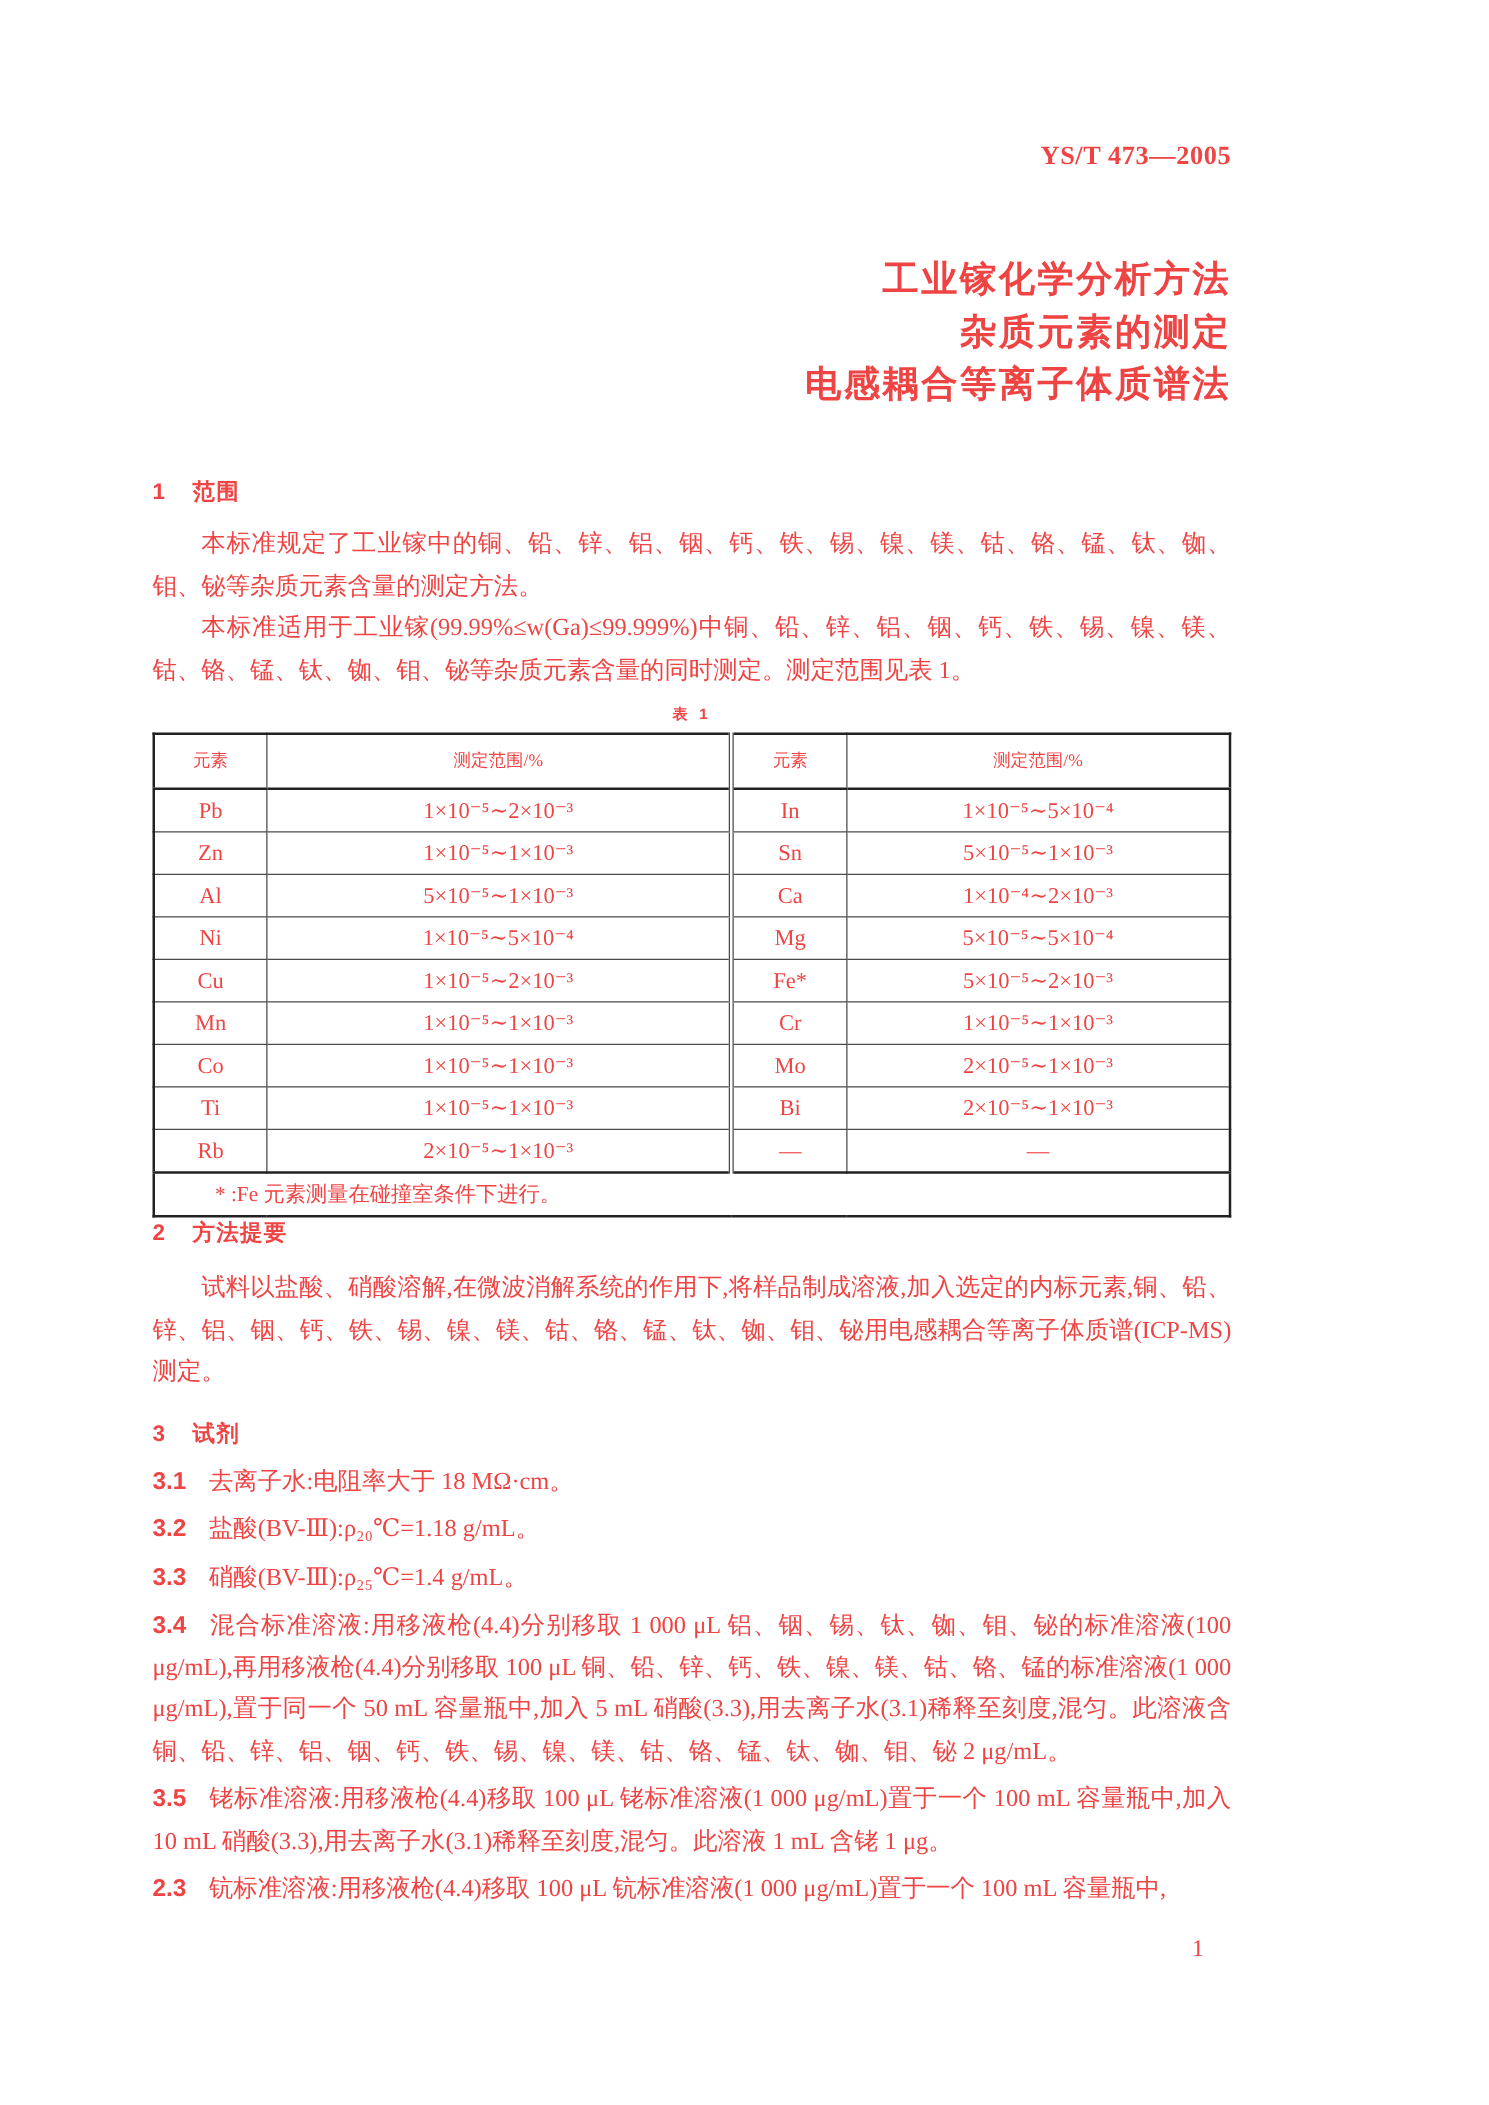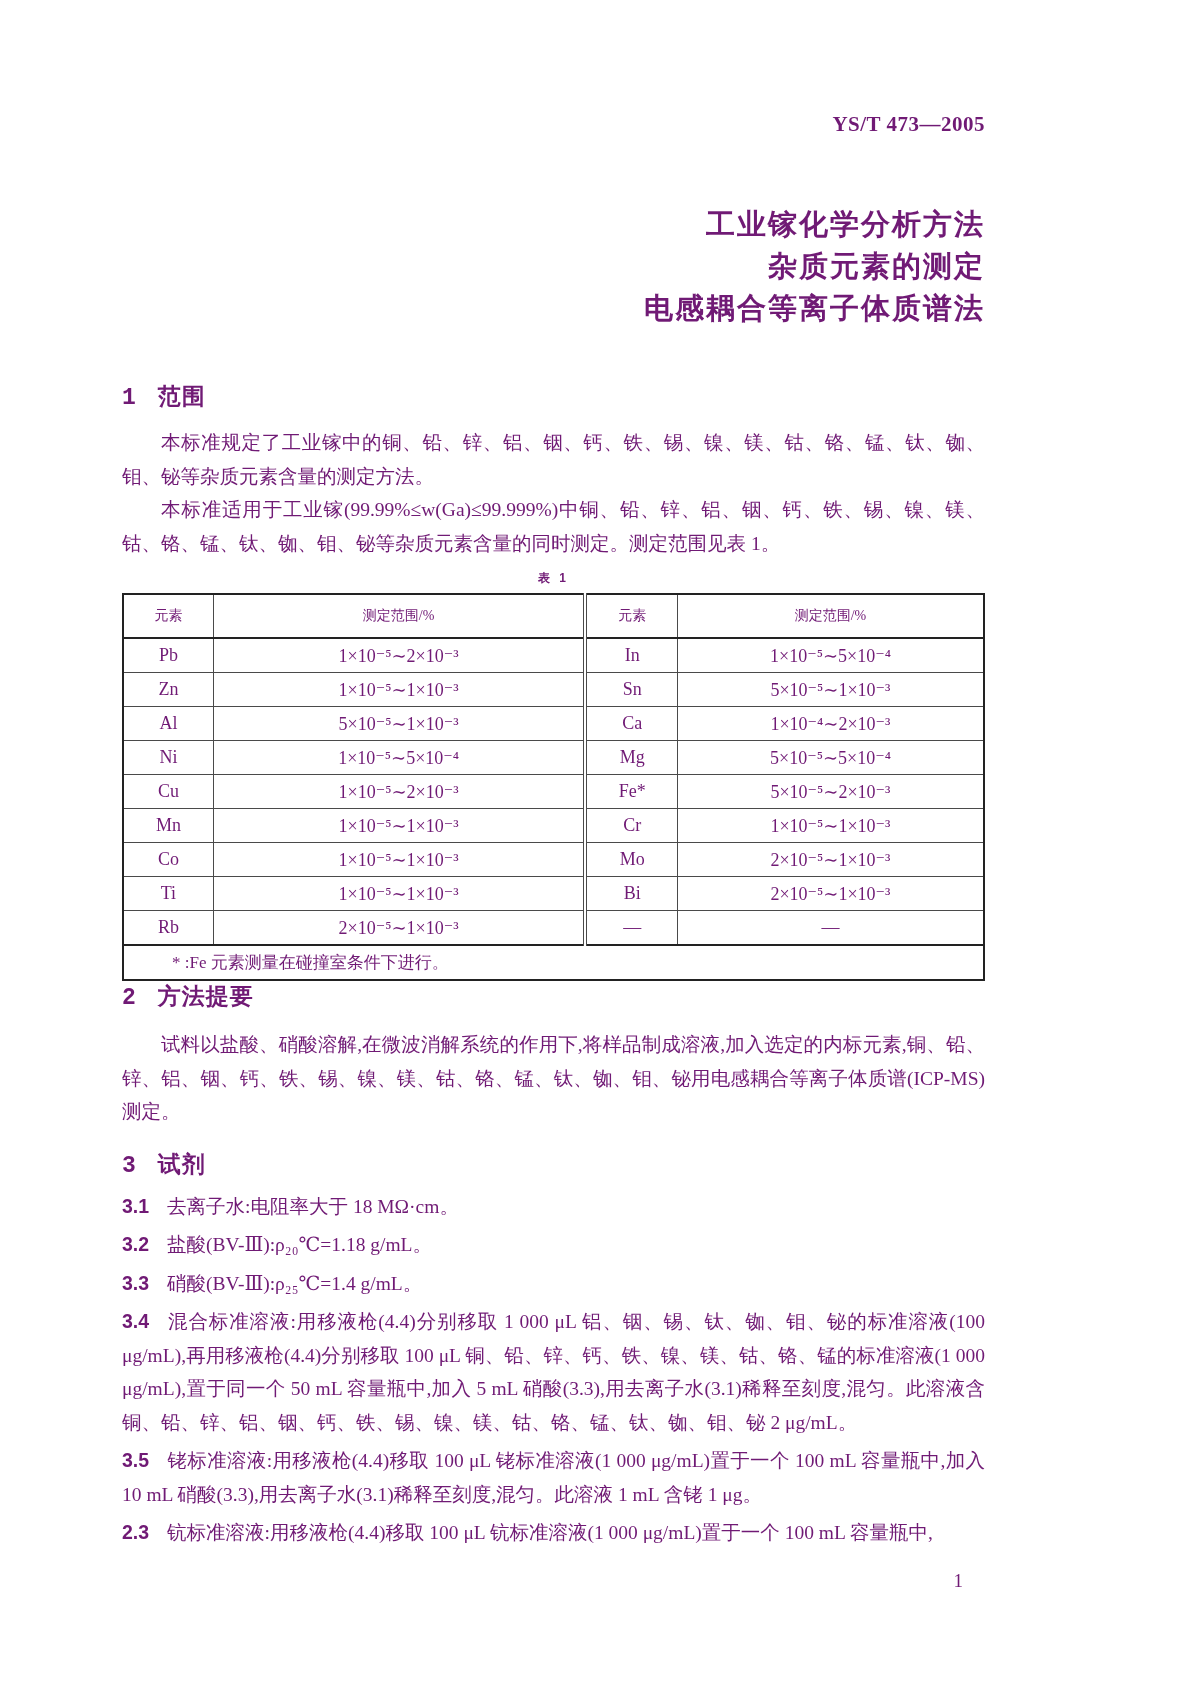--- a/index.html
+++ b/index.html
@@ -2,21 +2,21 @@
 <html><head>
 <meta charset="utf-8">
 <style>
   html,body { margin:0; padding:0; background:#ffffff; }
   .page {
     position:relative;
     width:1191px; height:1684px;
     background:#ffffff;
     overflow:hidden;
     font-family:"Liberation Serif","DejaVu Serif",serif;
-    color:#701a75;
+    color:#ef4444;
   }
   .content {
     position:absolute;
     left:122px; top:0;
     width:863px;
   }
   .doc-number {
     margin-top:112px;
     text-align:right;
     font-size:21px;
@@ -27,23 +27,23 @@
   .title-block {
     margin-top:66px;
     text-align:right;
     font-family:"Liberation Sans","DejaVu Sans",sans-serif;
     font-weight:bold;
     font-size:29px;
     line-height:42px;
     letter-spacing:2px;
   }
   .sec-heading {
-    font-family:Liberation Mono, monospace;
-    font-weight:bold;
-    font-size:23px;
+    font-family:Liberation Sans, sans-serif;
+    font-weight:bold;
+    font-size:18px;
     letter-spacing:1px;
   }
   .sec-heading .sec-num { margin-right:22px; letter-spacing:0; }
   .h-sec1 { margin-top:52px; }
   .h-sec2 { }
   .h-sec3 { margin-top:20px; }
   .para {
     margin:14px 0 0 0;
     font-size:19.5px;
     line-height:33.5px;

